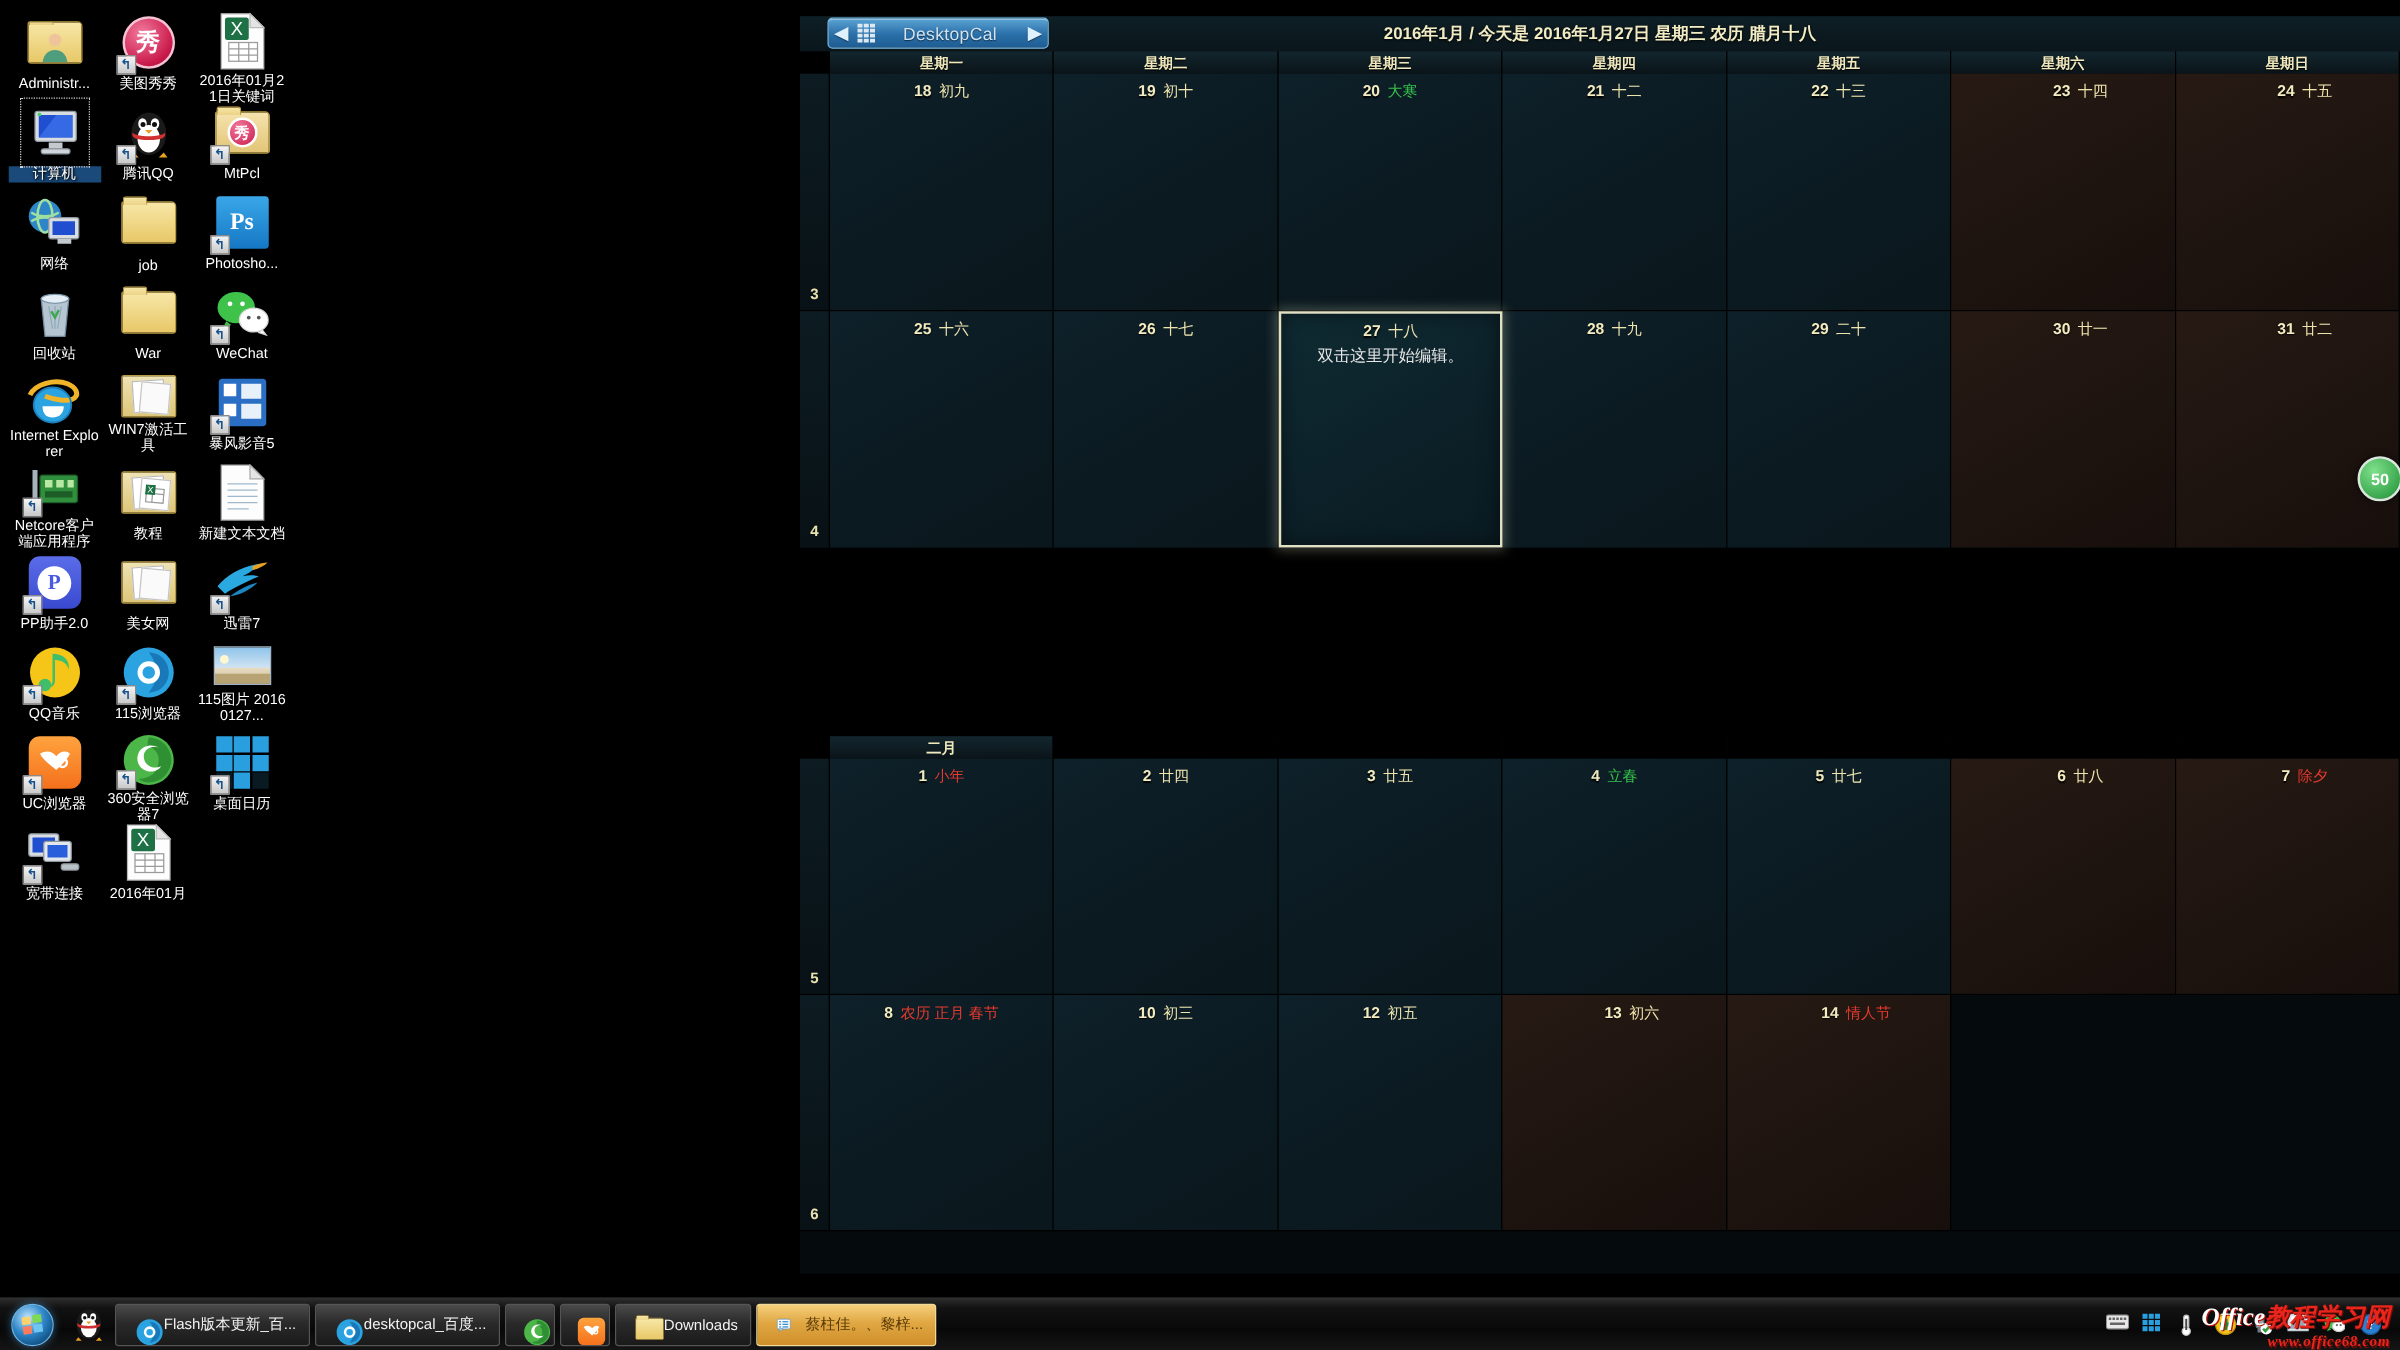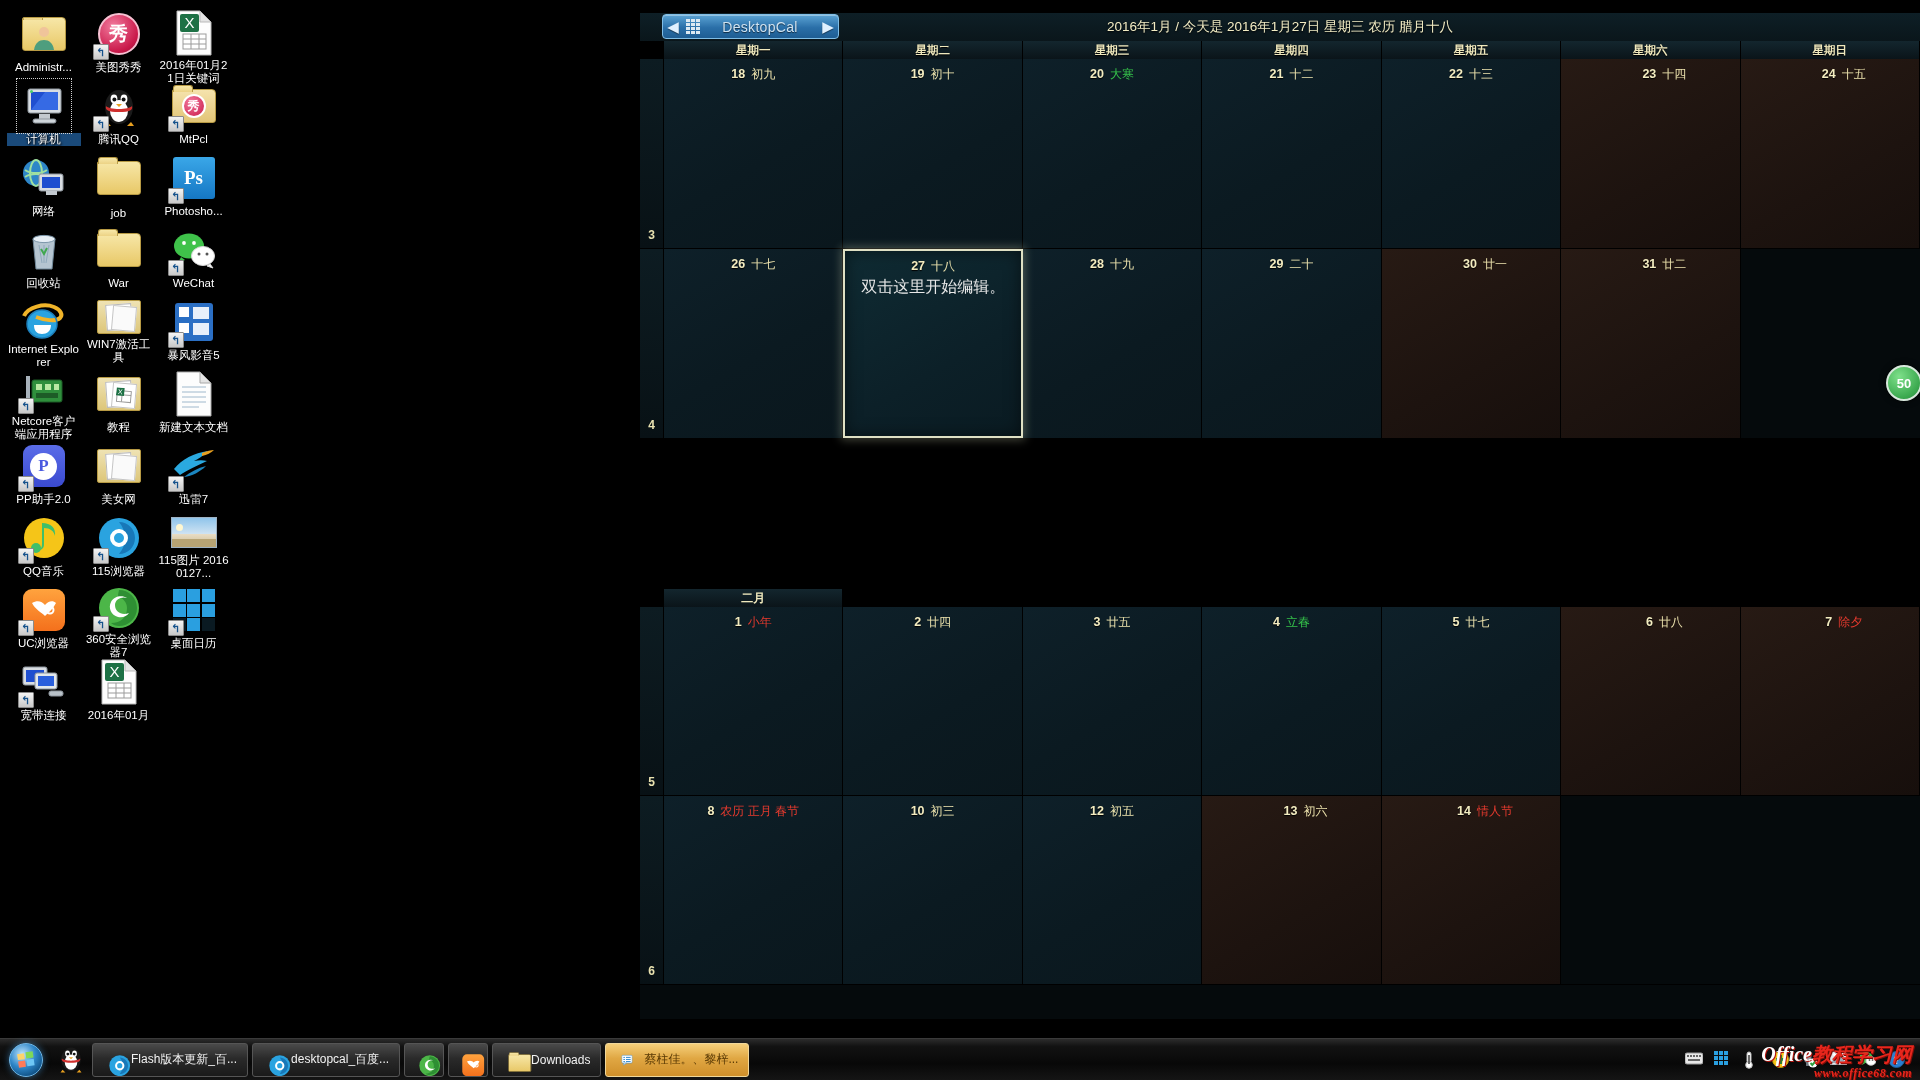--- a/index.html
+++ b/index.html
@@ -119,21 +119,21 @@
     gap: 1px; align-content:center; justify-content:center;
   }
   #cal-logo .dots i { background:#dce9f2; display:block; width:4px; height:3px;}
   #cal-logo .title {
     flex: 1; text-align:center; color:#cfe3f2; font-size: 14px;
     letter-spacing:.3px; text-shadow: 0 1px 1px rgba(0,0,0,.6);
   }
   #cal-headdate {
     position:absolute; left:0; right:0; top:0; height:28px;
     display:flex; align-items:center; justify-content:center;
-    color:#f2ecc4; font-size:13.5px; font-weight:normal;
+    color:#f2ecc4; font-size:13.5px; font-weight:bold;
     text-shadow: 0 1px 2px #000;
     pointer-events:none;
   }
 
   #weekday-row {
     display: grid;
     grid-template-columns: 24px repeat(7, 1fr);
     height: 18px;
   }
   #weekday-row .spacer { background:#000; }
@@ -170,21 +170,21 @@
   .day.weekend { background: linear-gradient(150deg,#271a14 0%, #1d130f 60%, #170f0c 100%); padding-left: 35px; }
   .day .dnum {
     color:#f3ecc0; font-size:12.5px; font-weight:bold;
     text-shadow:0 1px 1px #000;
   }
   .day .lunar { font-size:12px; margin-left:6px; font-weight: normal; }
   .lunar.normal { color:#eee4ae; }
   .lunar.red { color:#e63a2e; }
   .lunar.green { color:#35c24a; }
   .day .note {
-    margin-top:4px; color:#e8e8e8; font-size:16px; line-height:15px;
+    margin-top:4px; color:#e8e8e8; font-size:13px; line-height:15px;font-family:Liberation Mono, monospace;
   }
   .day.selected {
     border: 2px solid #dfe0c4;
     box-shadow: 0 0 9px 2px rgba(220,225,190,.30), inset 0 0 16px rgba(0,0,0,.5);
     background: linear-gradient(150deg,#0f2b33 0%, #0c2028 60%, #0a1b22 100%);
     z-index: 4;
   }
   .monthbar {
     grid-column: 2 / 3;
     background: linear-gradient(#13262e,#0a1419);
@@ -663,20 +663,23 @@
           </div>
           <div class="day weekend">
             <div><span class="dnum">23</span><span class="lunar normal">十四</span></div>
           </div>
           <div class="day weekend">
             <div><span class="dnum">24</span><span class="lunar normal">十五</span></div>
           </div>
         </div>
         <div class="week" style="height: 190px;">
           <div class="weekno">4</div>
+          <div class="day">
+            <div><span class="dnum">25</span><span class="lunar normal">十六</span></div>
+          </div>
           <div class="day">
             <div><span class="dnum">26</span><span class="lunar normal">十七</span></div>
           </div>
           <div class="day selected">
             <div><span class="dnum">27</span><span class="lunar normal">十八</span></div>
             <div class="note">双击这里开始编辑。</div>
           </div>
           <div class="day">
             <div><span class="dnum">28</span><span class="lunar normal">十九</span></div>
           </div>

